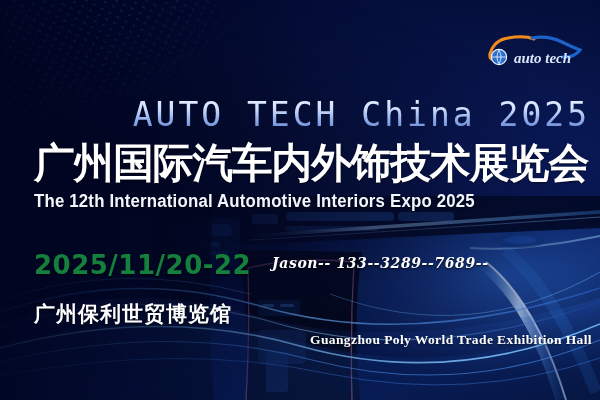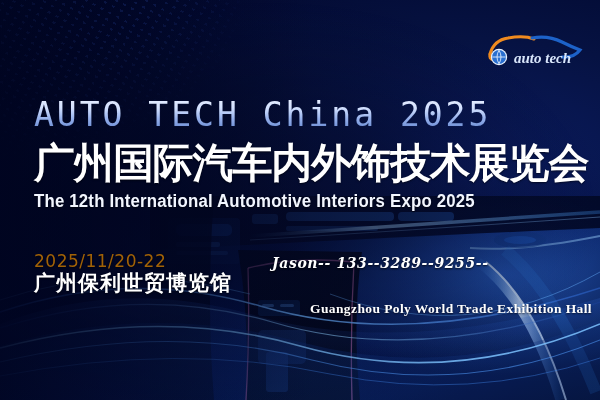--- a/index.html
+++ b/index.html
@@ -60,20 +60,21 @@
   
   .content{position:absolute;left:34px;top:98px;right:10px;}
 
   .t-en-main{
     font-family:"DejaVu Sans Mono","Liberation Mono",monospace;
     font-size:33px;letter-spacing:3px;font-weight:400;line-height:1;
     background:linear-gradient(180deg,#ffffff 0%,#eaf1ff 30%,#9fb6e8 62%,#5d7fc4 100%);
     -webkit-background-clip:text;background-clip:text;color:transparent;
     text-shadow:0 0 1px rgba(120,160,255,.2);
     white-space:nowrap;
+    text-align:right;
   }
 
   .t-cn-main{
     margin-top:12px;
     font-family:"DejaVu Sans","Liberation Sans",sans-serif;
     font-size:41px;font-weight:700;letter-spacing:-1px;line-height:1;
     color:#ffffff;white-space:nowrap;
     transform:scaleX(.99);transform-origin:left center;
     text-shadow:0 1px 2px rgba(0,0,0,.55);
   }
@@ -85,26 +86,26 @@
     color:#f2f6ff;white-space:nowrap;
     transform:scaleX(.96);transform-origin:left center;
     text-shadow:0 1px 2px rgba(0,0,0,.6);
   }
 
   
   .info{position:absolute;left:34px;top:252px;right:8px;}
 
   .t-date{
     font-family:"DejaVu Sans","Liberation Sans",sans-serif;
-    font-size:17px;font-weight:400;letter-spacing:.5px;line-height:1.06;
-    color:#a16207;white-space:nowrap;
+    font-size:26px;font-weight:700;letter-spacing:.5px;line-height:1.06;
+    color:#15803d;white-space:nowrap;
     text-shadow:0 1px 2px rgba(0,0,0,.6);
   }
   .t-venue-cn{
-    margin-top:3px;
+    margin-top:24px;
     font-family:"DejaVu Sans","Liberation Sans",sans-serif;
     font-size:21px;font-weight:700;letter-spacing:1px;line-height:1;
     color:#ffffff;white-space:nowrap;
     text-shadow:0 1px 2px rgba(0,0,0,.6);
   }
   .t-venue-en{
     margin-top:8px;
     font-family:"Liberation Serif","DejaVu Serif",serif;
     font-size:13.5px;font-weight:700;letter-spacing:.4px;line-height:1;
     color:#ffffff;white-space:nowrap;
@@ -259,17 +260,17 @@
     <div class="t-cn-main">广州国际汽车内外饰技术展览会</div>
     <div class="t-en-sub">The 12th International Automotive Interiors Expo 2025</div>
   </div>
 
   <div class="info">
     <div class="t-date">2025/11/20-22</div>
     <div class="t-venue-cn">广州保利世贸博览馆</div>
     <div class="t-venue-en">Guangzhou Poly World Trade Exhibition Hall</div>
 
     <div class="contacts">
-      <div class="t-contact">Jason-- 133--3289--9255--</div>
+      <div class="t-contact">Jason-- 133--3289--7689--</div>
     </div>
   </div>
 
 </div>
 
 </body></html>

